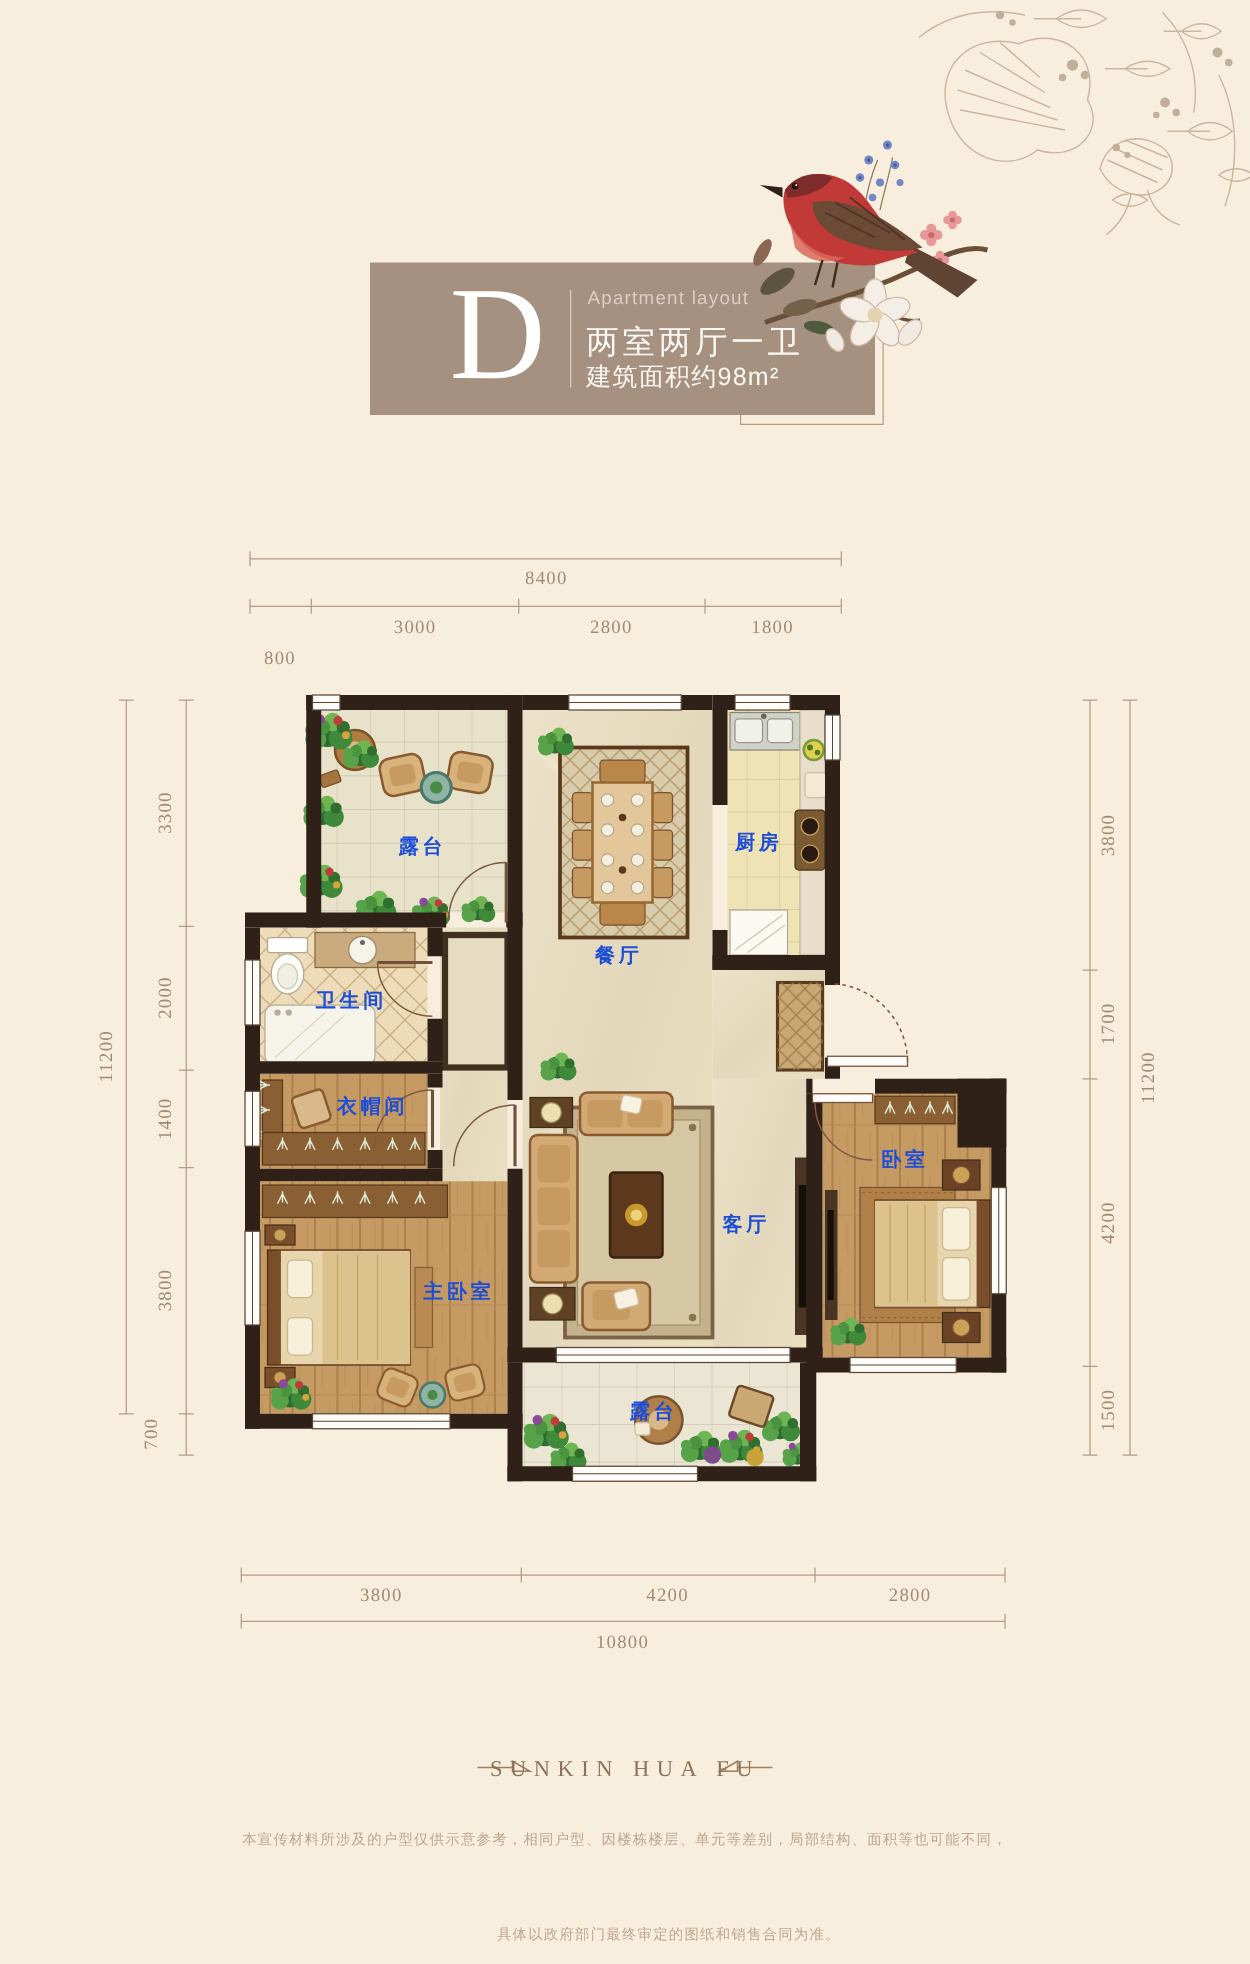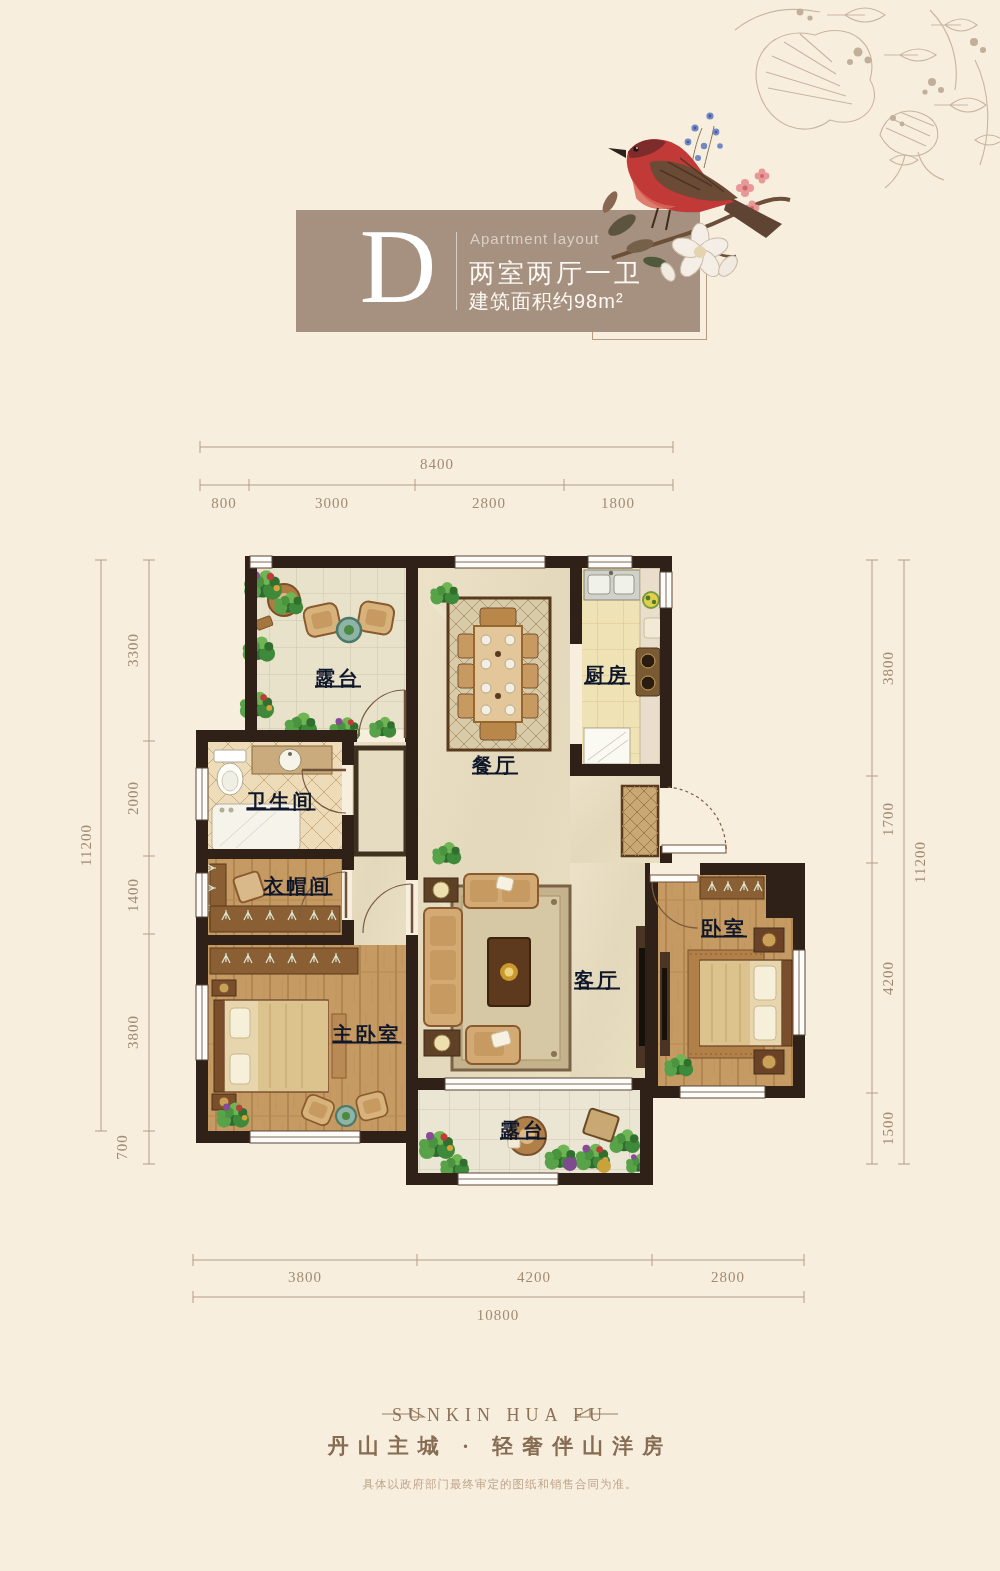--- a/index.html
+++ b/index.html
@@ -13,35 +13,35 @@
   .header-card{position:absolute;left:296px;top:210px;width:404px;height:122px;background:#a6907f;}
   .big-d{position:absolute;left:338px;top:213px;width:120px;text-align:center;
          font-family:"Liberation Serif",serif;font-size:106px;line-height:108px;color:#ffffff;}
   .header-divider{position:absolute;left:456px;top:232px;width:1px;height:78px;
                   background:rgba(255,255,255,.55);}
   .header-en{position:absolute;left:470px;top:230px;font-size:15px;color:#d9cfc4;letter-spacing:1px;}
   .header-cn1{position:absolute;left:469px;top:256px;font-size:26px;color:#fcf9f4;
               letter-spacing:3px;font-weight:500;}
   .header-cn2{position:absolute;left:469px;top:288px;font-size:20px;color:#fcf9f4;letter-spacing:1px;}
   
-  .room-label{position:absolute;transform:translate(-50%,-50%);font-size:20px;font-weight:600;
-              color:#0f172a;letter-spacing:3px;white-space:nowrap;text-decoration:underline;}
+  .room-label{position:absolute;transform:translate(-50%,-50%);font-size:16px;font-weight:600;
+              color:#1d4ed8;letter-spacing:3px;white-space:nowrap;}
   .dim{position:absolute;transform:translate(-50%,-50%);font-family:"Liberation Serif",serif;
        font-size:15px;color:#a28b73;letter-spacing:1px;white-space:nowrap;}
   .dim.v{transform:translate(-50%,-50%) rotate(-90deg);}
   
   .brand{position:absolute;left:500px;top:1415px;transform:translate(-50%,-50%);
          font-family:"Liberation Serif",serif;font-size:18px;color:#8d7258;letter-spacing:6px;
          white-space:nowrap;}
   .tagline{position:absolute;left:500px;top:1446px;transform:translate(-50%,-50%);
            font-family:"Liberation Serif",serif;font-size:21px;font-weight:600;color:#876c54;
            letter-spacing:9px;white-space:nowrap;}
   .disc{position:absolute;left:500px;transform:translate(-50%,-50%);font-size:11.5px;
         color:#bfa68c;letter-spacing:1px;white-space:nowrap;}
-  .disc.l1{top:1472px;} .disc.l2{top:1484px;}
+  .disc.l1{top:1472px;} .disc.l2{top:1548px;margin-left:35px;}
 </style>
 </head>
 <body>
 
 <div class="page">
 
   <svg class="abs" style="left:0;top:0;" width="1000" height="1571" viewBox="0 0 1000 1571">
     <defs>
       <linearGradient id="marble" x1="0" y1="0" x2="1" y2="1">
         <stop offset="0" stop-color="#ece2c8"></stop>
@@ -557,21 +557,21 @@
   <div class="room-label" style="left:495px;top:765px;text-align:center;">餐厅</div>
   <div class="room-label" style="left:607px;top:675px;">厨房</div>
   <div class="room-label" style="left:281px;top:801px;">卫生间</div>
   <div class="room-label" style="left:298px;top:886px;">衣帽间</div>
   <div class="room-label" style="left:367px;top:1034px;">主卧室</div>
   <div class="room-label" style="left:597px;top:980px;">客厅</div>
   <div class="room-label" style="left:724px;top:928px;">卧室</div>
   <div class="room-label" style="left:523px;top:1130px;">露台</div>
 
   <div class="dim" style="left:437px;top:464px;text-align:right;">8400</div>
-  <div class="dim" style="left:224px;top:503px;">800</div>
+  <div class="dim" style="left:224px;top:528px;">800</div>
   <div class="dim" style="left:332px;top:503px;">3000</div>
   <div class="dim" style="left:489px;top:503px;">2800</div>
   <div class="dim" style="left:618px;top:503px;text-align:right;">1800</div>
   <div class="dim v" style="left:86px;top:845px;">11200</div>
   <div class="dim v" style="left:133px;top:650px;">3300</div>
   <div class="dim v" style="left:133px;top:798px;">2000</div>
   <div class="dim v" style="left:133px;top:895px;">1400</div>
   <div class="dim v" style="left:133px;top:1032px;">3800</div>
   <div class="dim v" style="left:122px;top:1147px;">700</div>
   <div class="dim v" style="left:888px;top:668px;">3800</div>
@@ -584,16 +584,16 @@
   <div class="dim" style="left:728px;top:1277px;">2800</div>
   <div class="dim" style="left:498px;top:1315px;">10800</div>
 
   <svg class="abs" style="left:0;top:1400px;" width="1000" height="30" viewBox="0 1400 1000 30">
     <g stroke="#9a7f63" stroke-width="1.2" fill="none">
       <path d="M382,1414 H410 M410,1409 L424,1417 H410 Z"></path>
       <path d="M618,1414 H590 M590,1409 L576,1417 H590 Z"></path>
     </g>
   </svg>
   <div class="brand">SUNKIN HUA FU</div>
-  <div class="tagline">丹山主城 · 轻奢伴山洋房</div>
+  <div class="disc l1">本宣传材料所涉及的户型仅供示意参考，相同户型、因楼栋楼层、单元等差别，局部结构、面积等也可能不同，</div>
   <div class="disc l2">具体以政府部门最终审定的图纸和销售合同为准。</div>
 
 </div>
 
 </body></html>

